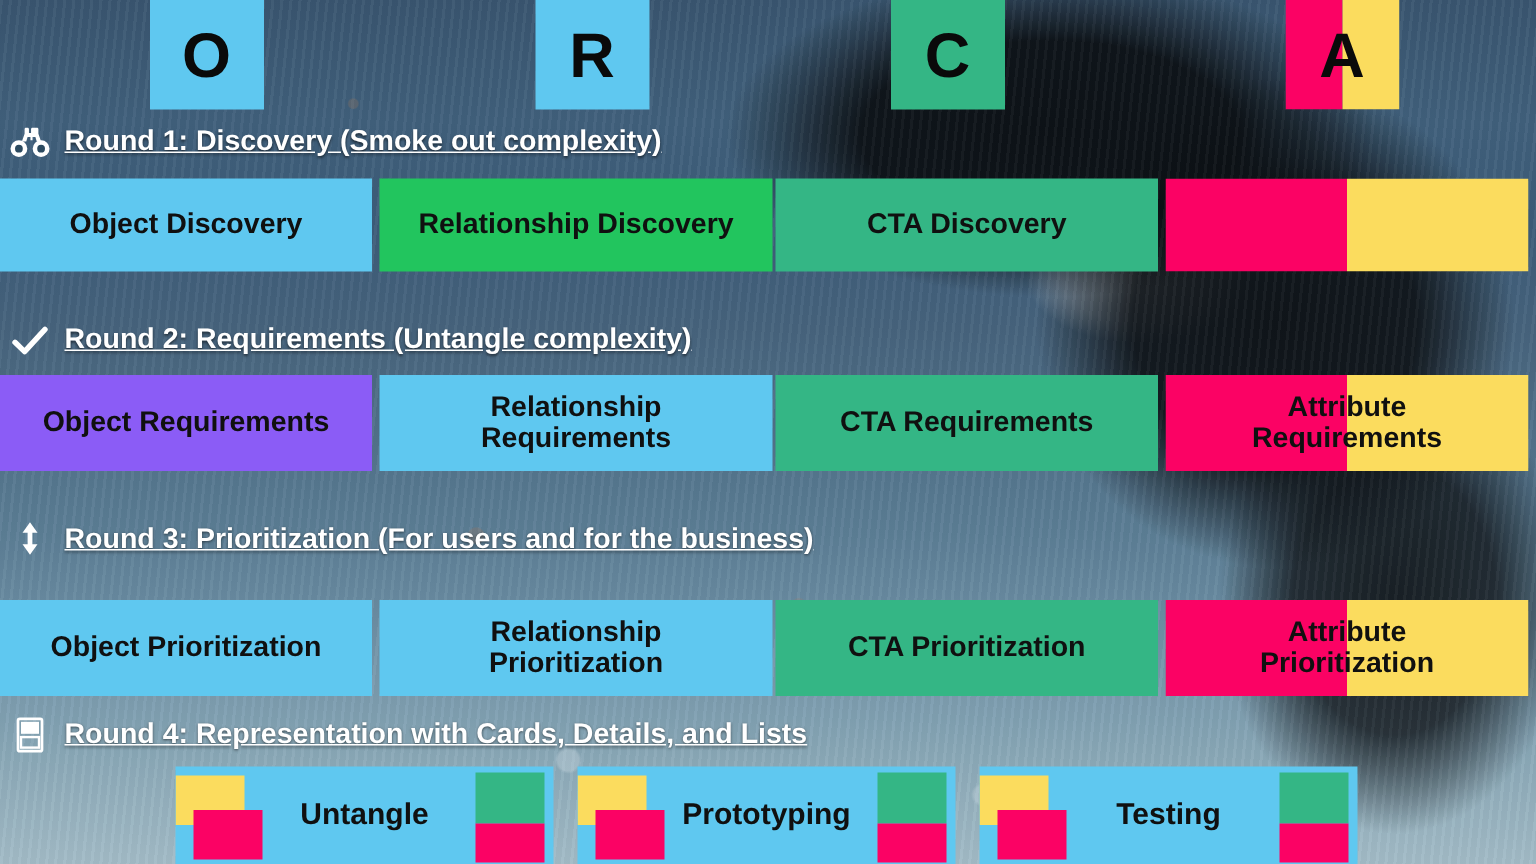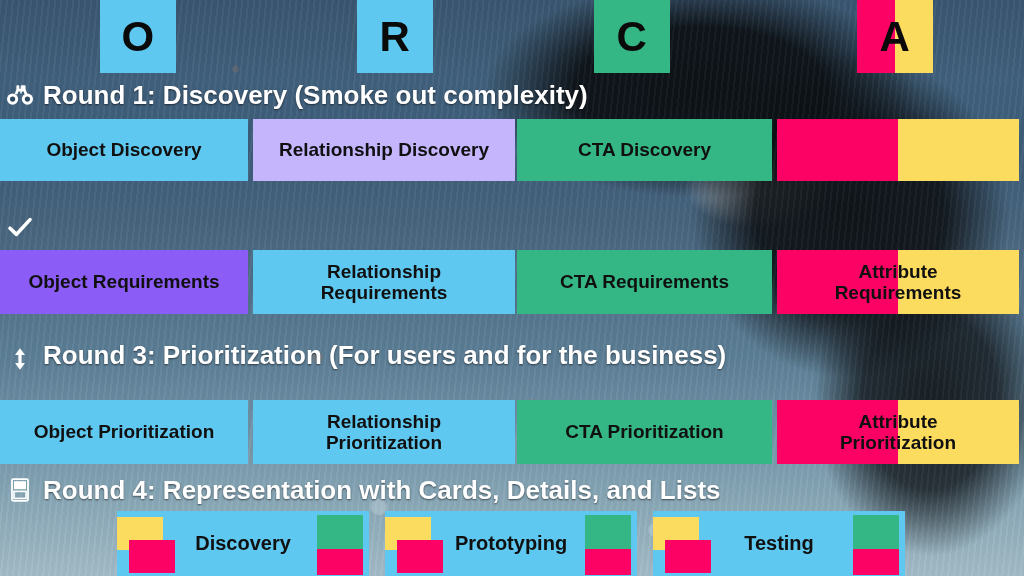--- a/index.html
+++ b/index.html
@@ -95,24 +95,25 @@
   .round-head {
     position: absolute;
     left: 6px;
     display: flex;
     align-items: center;
     gap: 9px;
     height: 26px;
   }
   .round-head .head-text {
     color: #ffffff;
-    font-size: 26px;
+    font-size: 19px;
     font-weight: 700;
     white-space: nowrap;
     text-shadow: 0 1px 2px rgba(0,0,0,.55);
+    text-decoration: underline;
   }
   .round-icon {
     width: 28px;
     height: 24px;
     flex: 0 0 28px;
     position: relative;
     display: block;
   }
   .round-icon svg { display: block; }
 
@@ -204,37 +205,38 @@
             <circle cx="6.6" cy="16.1" r="2.6" fill="#2c4a60"></circle>
             <circle cx="21.4" cy="16.1" r="2.6" fill="#2c4a60"></circle>
           </svg>
         </span>
         <span class="head-text">Round 1: Discovery (Smoke out complexity)</span>
       </div>
       <div class="bar-row" style="top: 119px; height: 62px;">
         <div class="bar" style="left: 0px; width: 248px; height: 62px; background: rgb(95, 200, 240);">
           <span class="bar-label">Object Discovery</span>
         </div>
-        <div class="bar" style="left: 253px; width: 262px; height: 62px; background: #c4b5fd; align-items: center;">
+        <div class="bar" style="left: 253px; width: 262px; height: 62px; background: #22c55e; align-items: center;">
           <span class="bar-label">Relationship Discovery</span>
         </div>
         <div class="bar" style="left: 517px; width: 255px; height: 62px; background: rgb(52, 182, 133);">
           <span class="bar-label">CTA Discovery</span>
         </div>
         <div class="bar" style="left: 777px; width: 242px; height: 62px;">
           <div class="split-half left" style="background: rgb(251, 2, 100);"></div>
           <div class="split-half right" style="background: rgb(251, 220, 94);"></div>
         </div>
       </div>
       <div class="round-head" style="top: 214px;">
         <span class="round-icon">
           <svg width="28" height="24" viewBox="0 0 28 24" fill="none" stroke="#ffffff" stroke-width="3.6" stroke-linecap="round" stroke-linejoin="round">
             <path d="M4 13.2 L10.4 19.4 L24 4.6"></path>
           </svg>
         </span>
+        <span class="head-text">Round 2: Requirements (Untangle complexity)</span>
       </div>
       <div class="bar-row" style="top: 250px; height: 64px;">
         <div class="bar" style="left: 0px; width: 248px; height: 64px; background: #8b5cf6;">
           <span class="bar-label">Object Requirements</span>
         </div>
         <div class="bar" style="left: 253px; width: 262px; height: 64px; background: rgb(95, 200, 240);">
           <span class="bar-label">Relationship
 Requirements</span>
         </div>
         <div class="bar" style="left: 517px; width: 255px; height: 64px; background: rgb(52, 182, 133);">
@@ -284,21 +286,21 @@
         <span class="head-text">Round 4: Representation with Cards, Details, and Lists</span>
       </div>
     </div>
 
   <div id="methods-container">
       <div class="method-card" style="left: 117px; width: 252px; top: 511px; height: 65px; background: rgb(95, 200, 240);">
         <div class="swatch-pair">
           <div class="swatch top" style="background: rgb(251, 220, 94);"></div>
           <div class="swatch bot" style="background: rgb(251, 2, 100);"></div>
         </div>
-        <span class="method-label">Discovery</span>
+        <span class="method-label">Untangle</span>
         <div class="swatch-pair">
           <div class="swatch gtop" style="background: rgb(52, 182, 133);"></div>
           <div class="swatch gbot" style="background: rgb(251, 2, 100);"></div>
         </div>
       </div>
       <div class="method-card" style="left: 385px; width: 252px; top: 511px; height: 65px; background: rgb(95, 200, 240);">
         <div class="swatch-pair">
           <div class="swatch top" style="background: rgb(251, 220, 94);"></div>
           <div class="swatch bot" style="background: rgb(251, 2, 100);"></div>
         </div>

